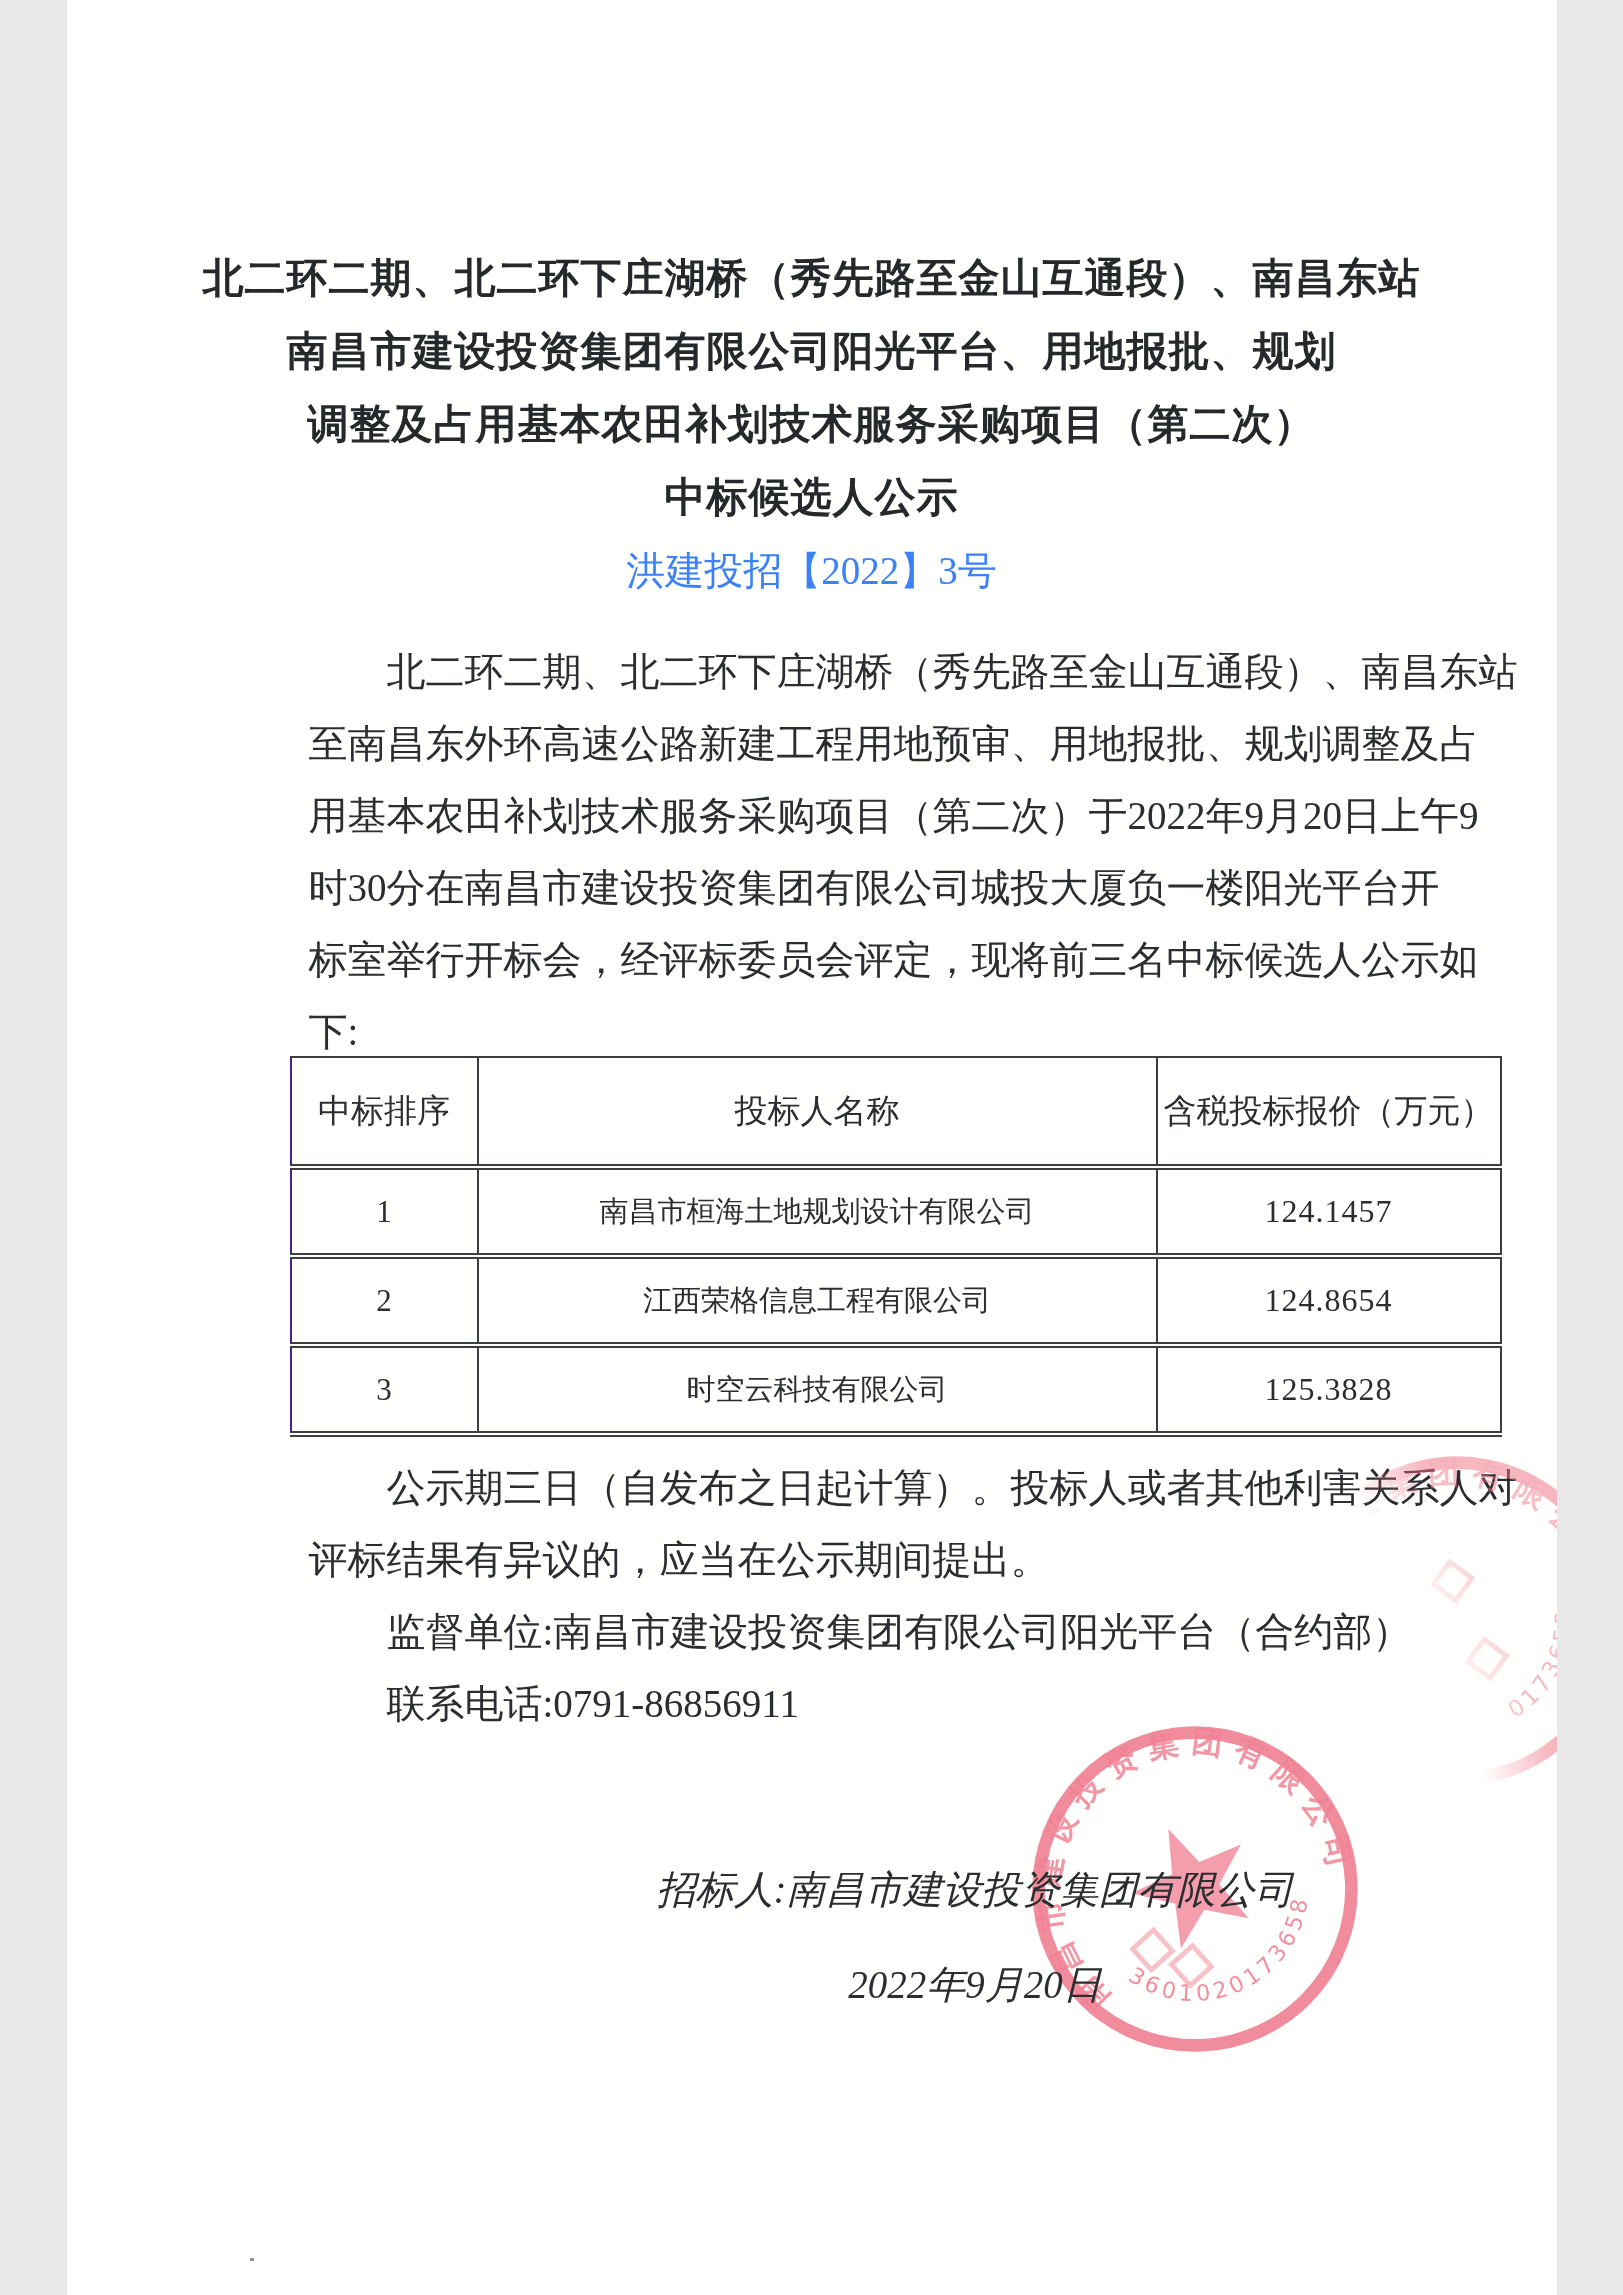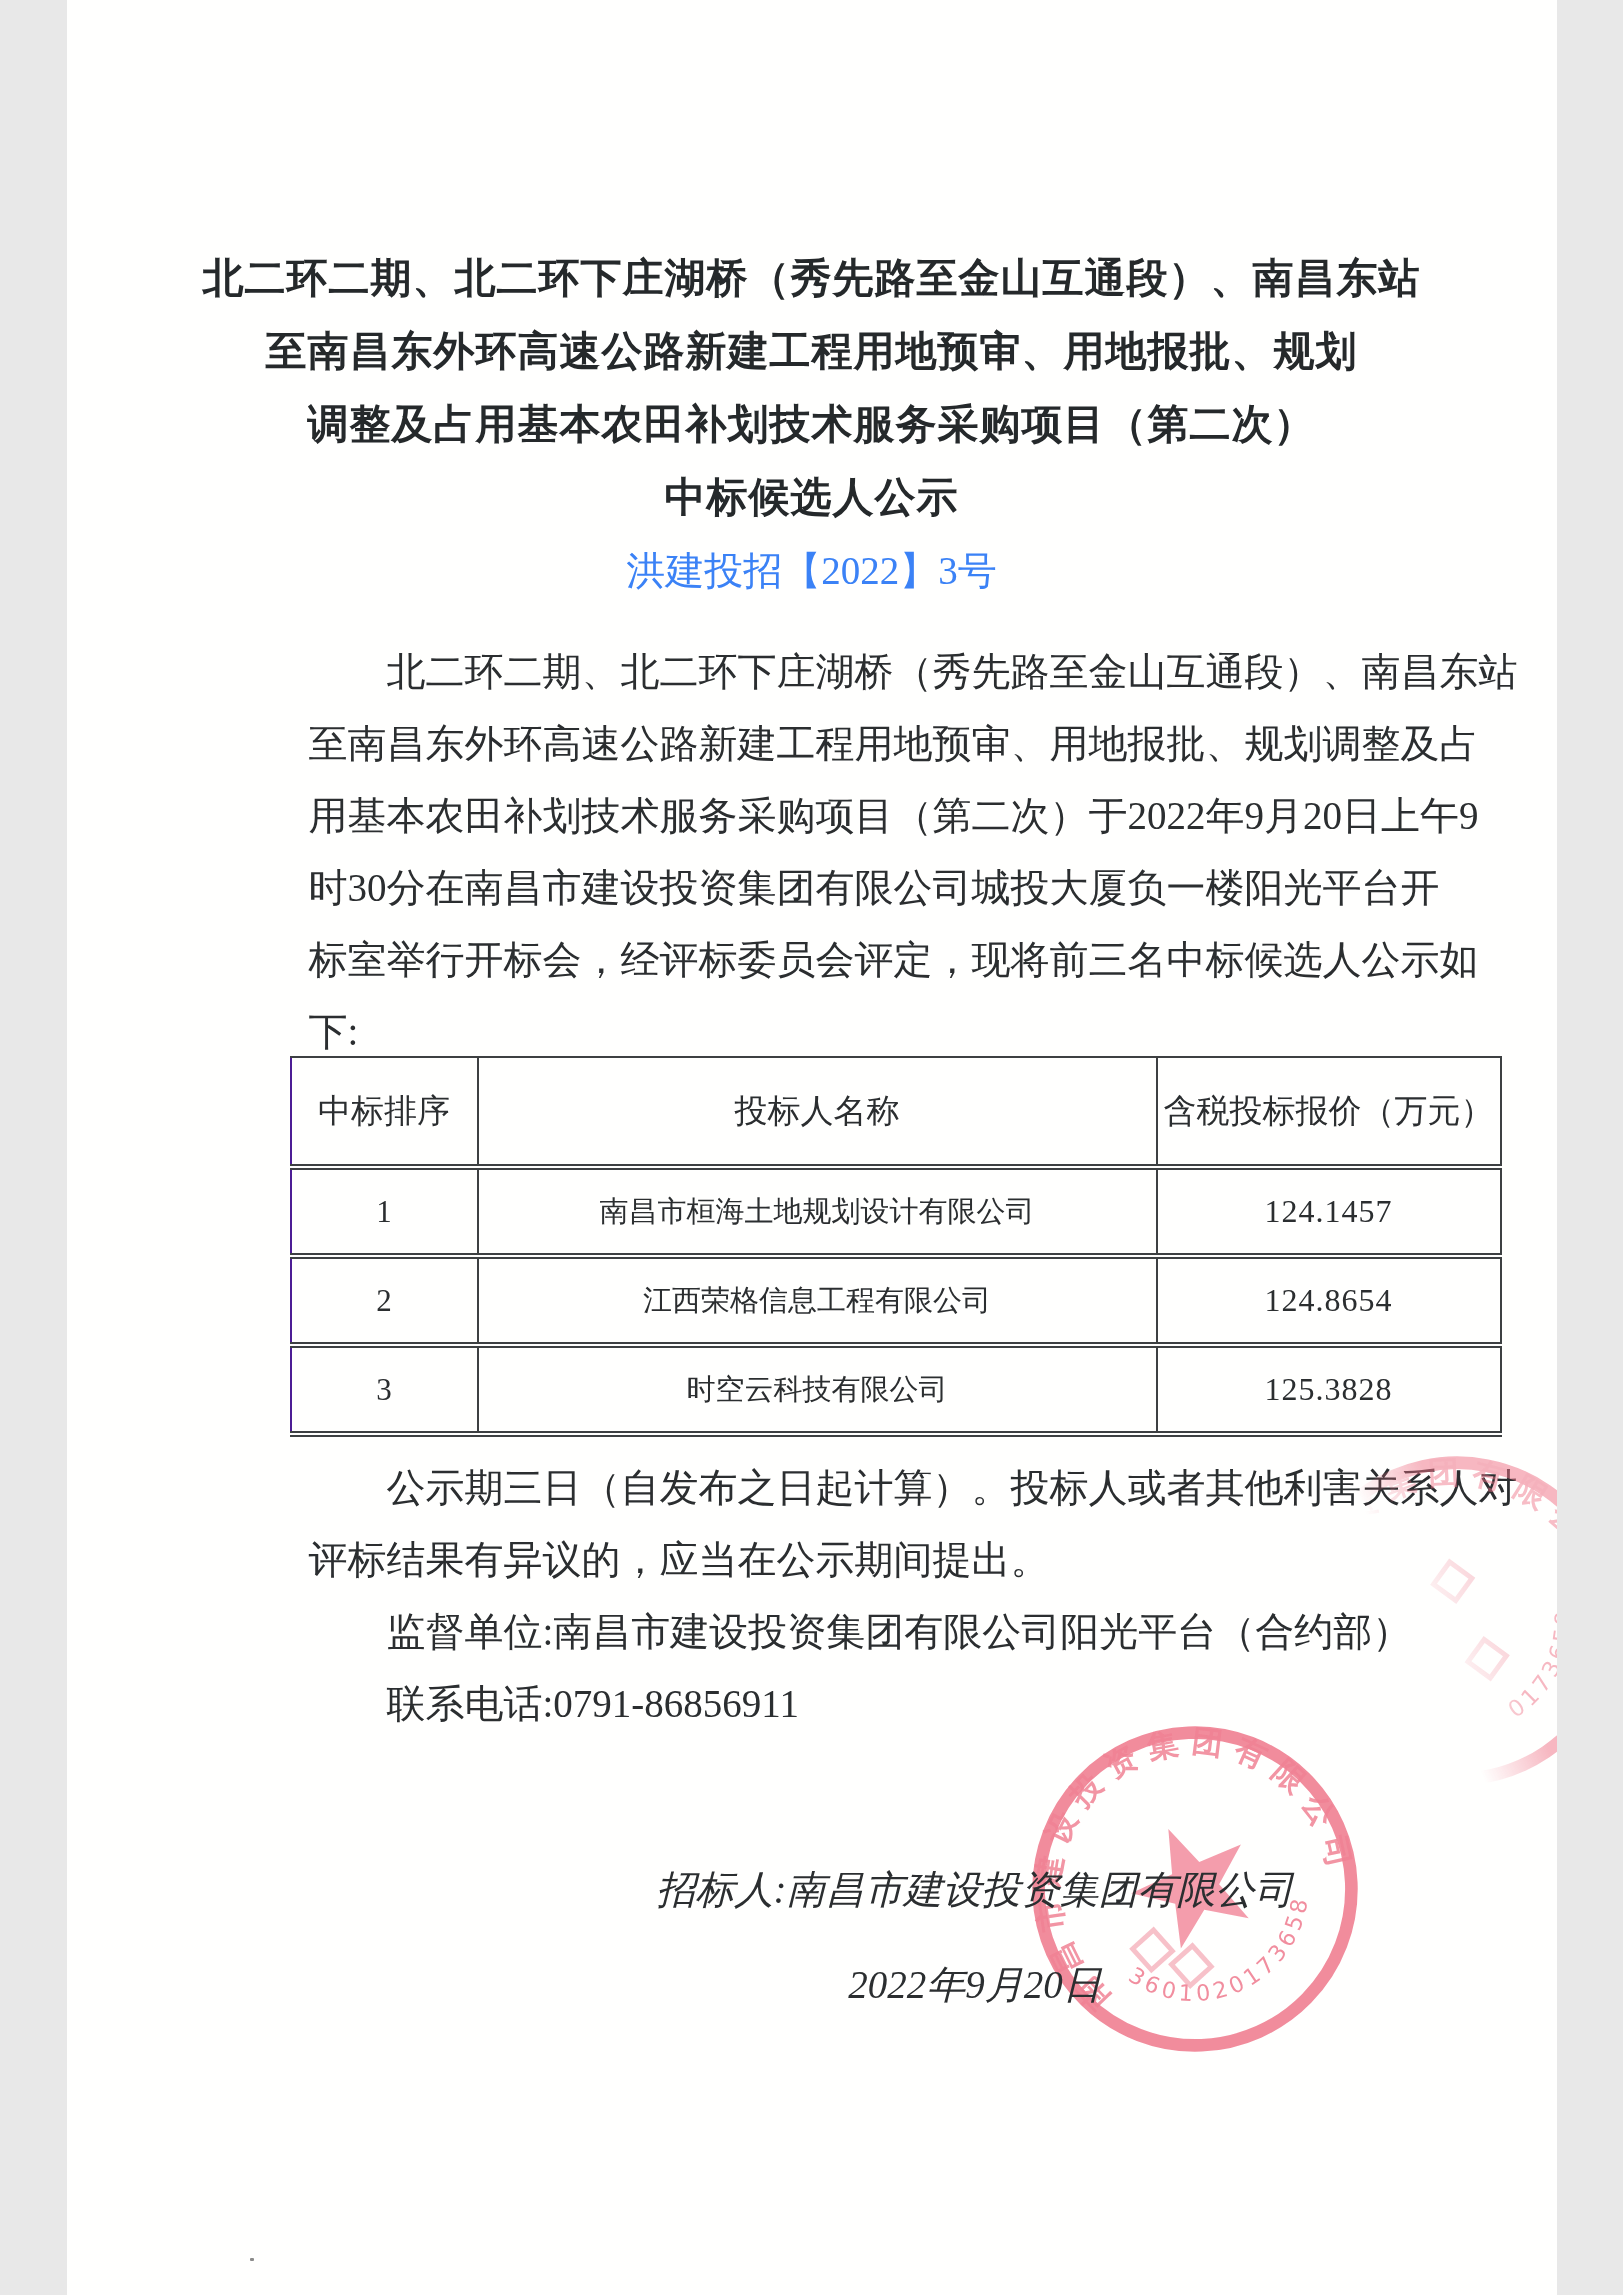--- a/index.html
+++ b/index.html
@@ -74,21 +74,21 @@
 
   .speck { position:absolute; left:183px; top:2258px; width:4.9px; height:3.4px; background:#8b8b8b; border-radius:1px; }
 </style>
 </head>
 <body>
 
 <div class="page">
 
   <div class="title-block">
     <div class="t-line">北二环二期、北二环下庄湖桥（秀先路至金山互通段）、南昌东站</div>
-    <div class="t-line">至南昌东外环高速公路新建工程用地预审、用地报批、规划</div>
+    <div class="t-line">南昌市建设投资集团有限公司阳光平台、用地报批、规划</div>
     <div class="t-line">调整及占用基本农田补划技术服务采购项目（第二次）</div>
     <div class="t-line">中标候选人公示</div>
     <div class="doc-num">洪建投招【2022】3号</div>
   </div>
 
   <div class="body-block">
     <div class="b-line ind">北二环二期、北二环下庄湖桥（秀先路至金山互通段）、南昌东站</div>
     <div class="b-line">至南昌东外环高速公路新建工程用地预审、用地报批、规划调整及占</div>
     <div class="b-line">用基本农田补划技术服务采购项目（第二次）于2022年9月20日上午9</div>
     <div class="b-line">时30分在南昌市建设投资集团有限公司城投大厦负一楼阳光平台开</div>

